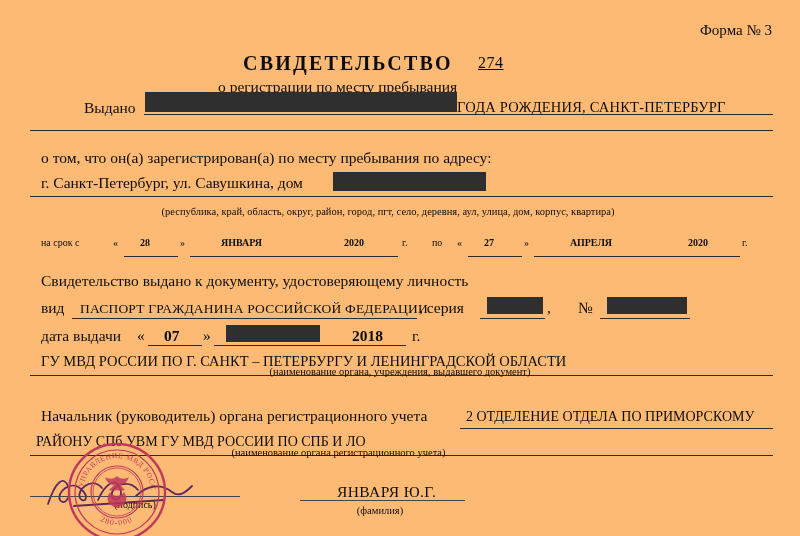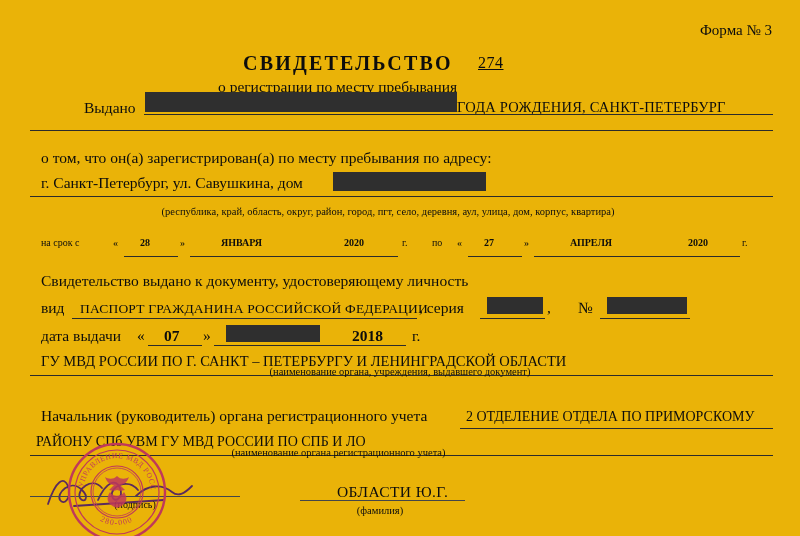--- a/index.html
+++ b/index.html
@@ -12,21 +12,21 @@
     background: #ffffff;
     font-family: "Liberation Serif", serif;
     color: #0d0d0d;
     overflow: hidden;
     position: relative;
   }
   .page {
     position: relative;
     width: 800px;
     height: 536px;
-    background: #eab308;
+    background: #fdba74;
     text-decoration: underline;
   }
   
   .abs { position: absolute; white-space: nowrap; }
 
   .form-no {
     top: 22px; right: 28px; font-size: 15px;
   }
   .title {
     top: 52px; left: 243px; font-size: 20px; font-weight: bold; letter-spacing: 2.2px;
@@ -169,21 +169,21 @@
         <path d="M4 34 C 12 10, 20 6, 24 16 C 28 28, 20 36, 16 30 C 12 24, 26 8, 38 20 C 46 28, 40 34, 36 28 C 32 20, 48 6, 58 18"></path>
         <path d="M54 30 C 62 12, 72 8, 76 18 C 80 28, 70 34, 68 26 C 66 16, 84 8, 94 20"></path>
         <path d="M92 26 C 104 14, 118 14, 128 22 C 134 27, 140 24, 148 16"></path>
         <path d="M30 36 L 120 30"></path>
       </g>
     </svg>
   </div>
   <div class="caption cap-signature">(подпись)</div>
   <div class="line line-thin" style="left:30px; top:496px; width:210px;"></div>
 
-  <div class="abs" style="left:337px; top:483px; font-size:15.5px; letter-spacing:.4px;">ОБЛАСТИ Ю.Г.</div>
+  <div class="abs" style="left:337px; top:483px; font-size:15.5px; letter-spacing:.4px;">ЯНВАРЯ Ю.Г.</div>
   <div class="line line-thin" style="left:300px; top:500px; width:165px;"></div>
   <div class="caption cap5">(фамилия)</div>
 
   <div class="stamp">
     <svg width="175" height="100" viewBox="0 0 175 100">
       <g stroke="#c0395a" fill="none">
         <circle cx="87" cy="50" r="48" stroke-width="2.4"></circle>
         <circle cx="87" cy="50" r="42" stroke-width="1.2"></circle>
         <circle cx="87" cy="50" r="26" stroke-width="1.2"></circle>
         <circle cx="87" cy="50" r="24" stroke-width="0.8"></circle>

